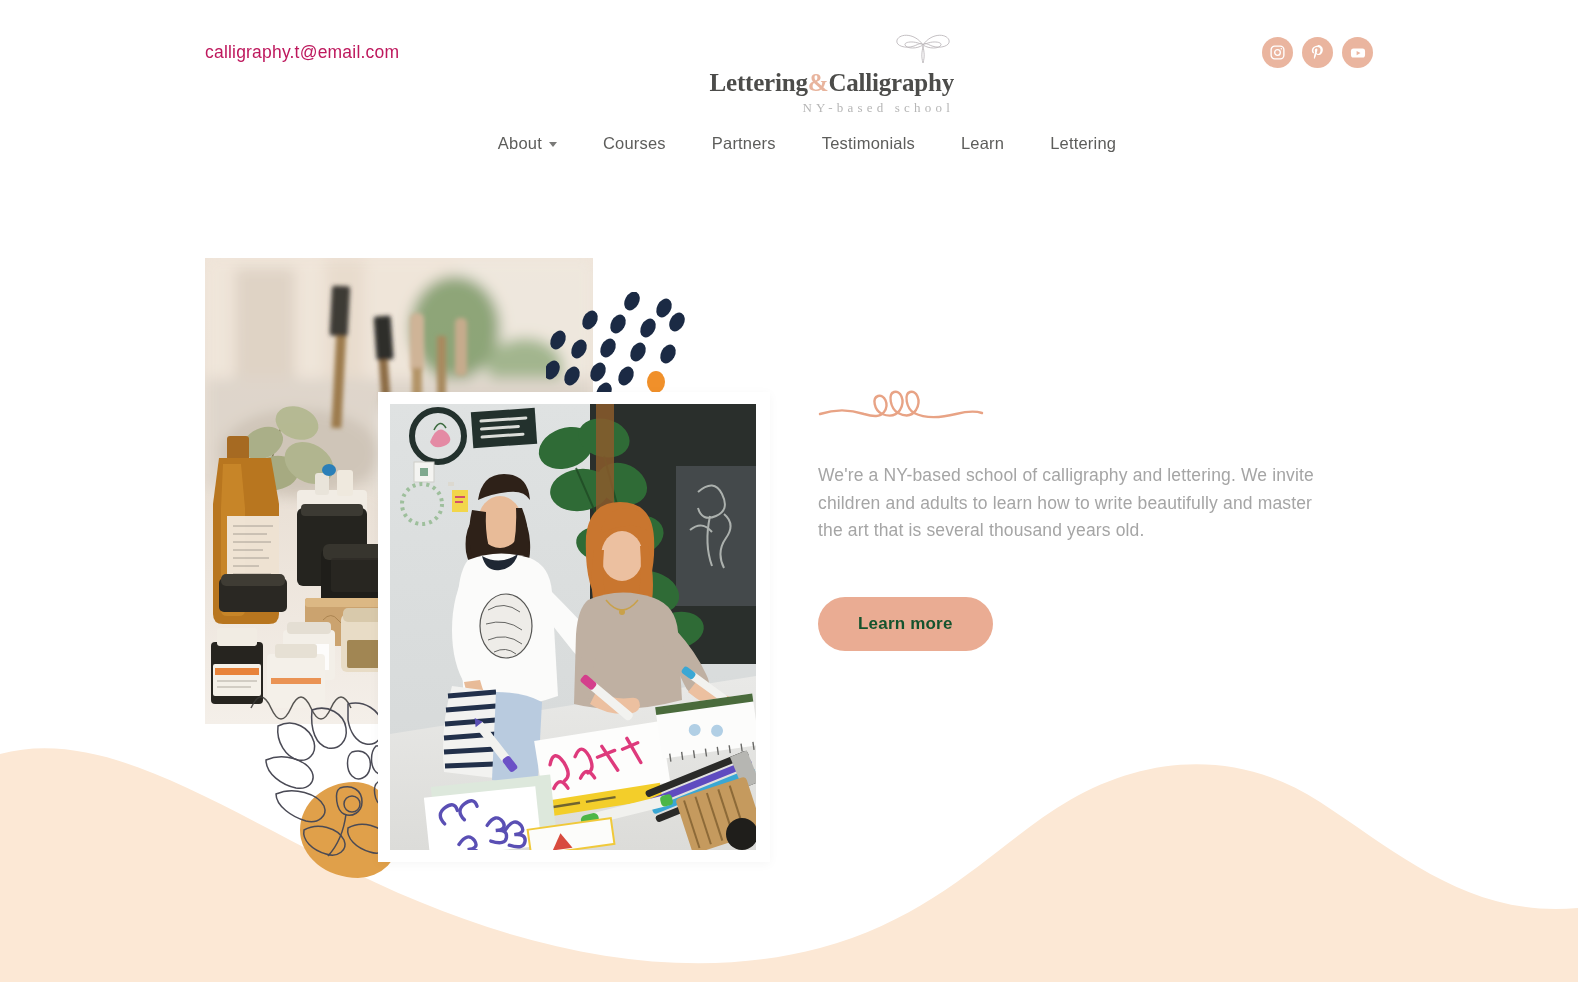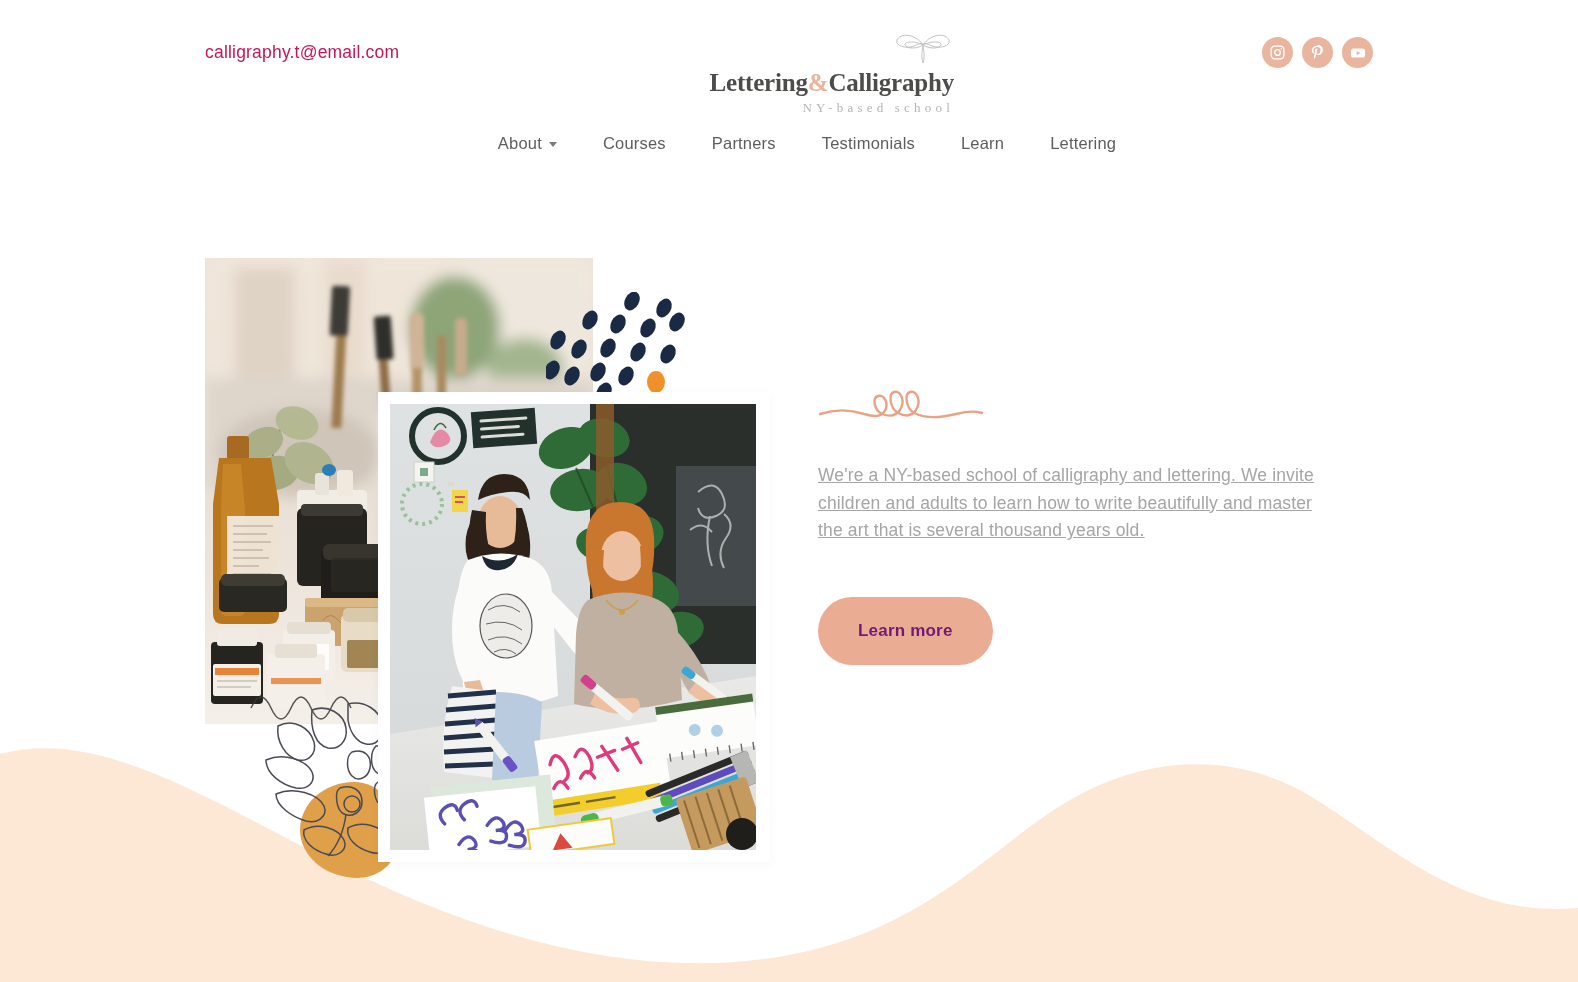--- a/index.html
+++ b/index.html
@@ -192,31 +192,30 @@
   }
   .flourish { margin-top: 26px; margin-left: 0; display: block; }
   .hero-desc {
     margin-top: 32px;
     font-size: 17.5px;
     line-height: 1.58;
     color: #a5a5a5;
     letter-spacing: 0.15px;
     max-width: 510px;
     font-family: "Liberation Sans", sans-serif;
-    text-decoration: underline;
   }
   .cta {
     margin-top: 52px;
     display: inline-block;
     background: #eaac93;
-    color: #701a75;
+    color: #14532d;
     border: none;
     border-radius: 34px;
     padding: 0 40px;
-    height: 68px;
+    height: 54px;
     line-height: 54px;
     font-size: 17px;
     font-weight: 700;
     letter-spacing: 0.2px;
     cursor: pointer;
     font-family: "Liberation Sans", sans-serif;
   }
 </style>
 </head>
 <body>

